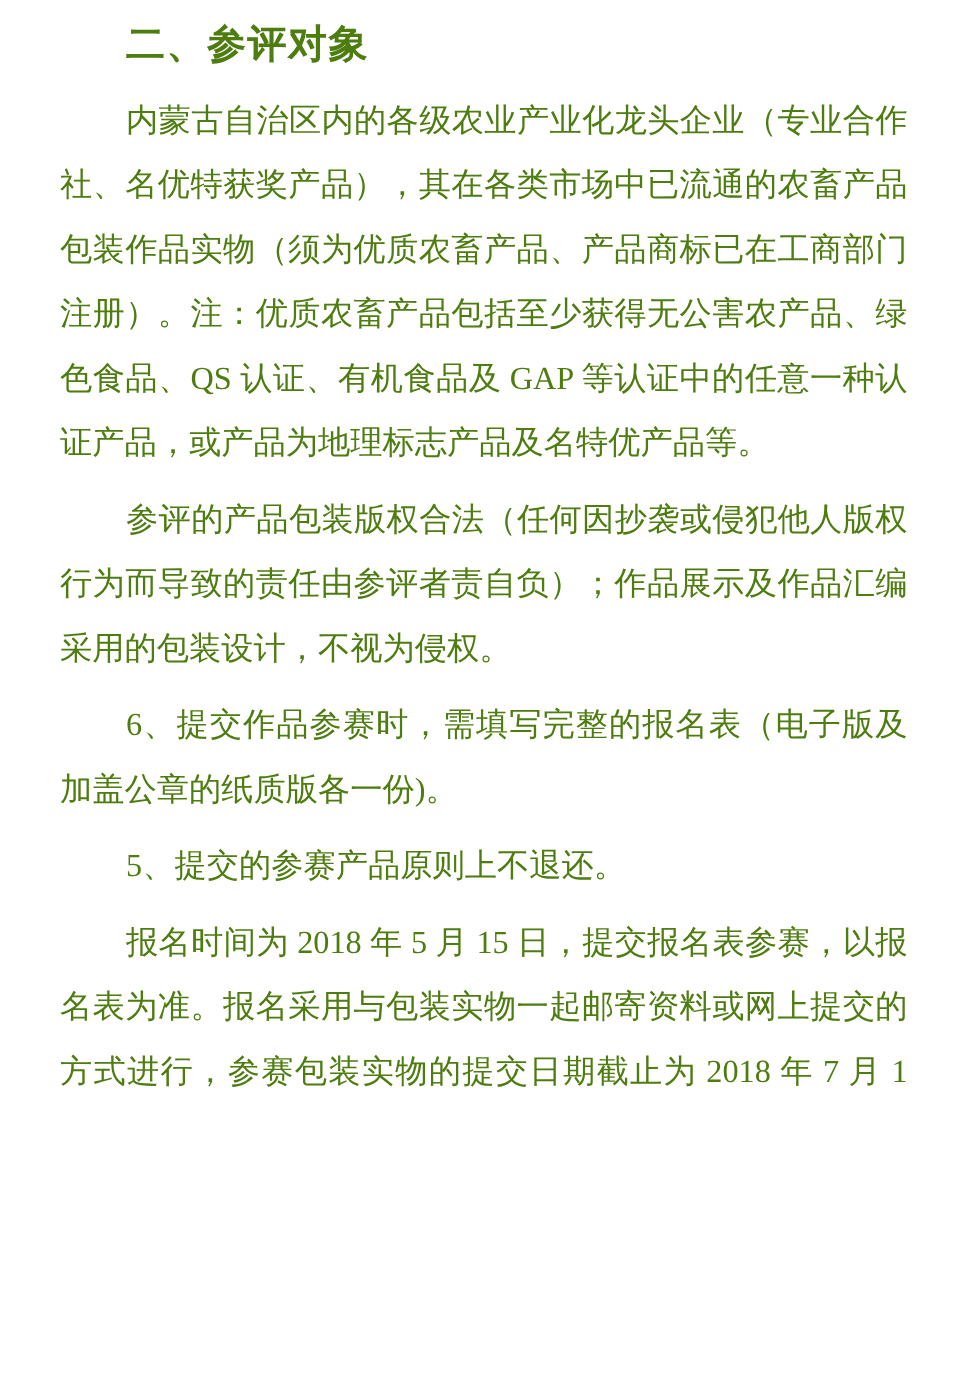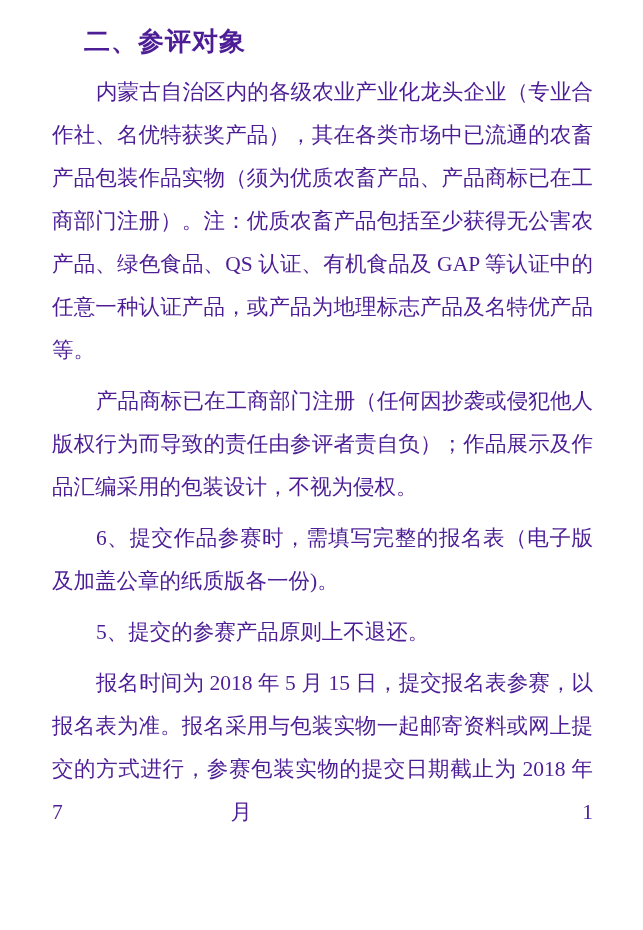--- a/index.html
+++ b/index.html
@@ -5,57 +5,57 @@
   html, body {
     margin: 0;
     padding: 0;
     background: #ffffff;
   }
   .page {
     position: relative;
     width: 643px;
     height: 930px;
     box-sizing: border-box;
-    padding: 12px 38px 0 40px;
+    padding: 0 38px 0 40px;
     background: #ffffff;
-    color: #4c1d95;
+    color: #4d7c0f;
     overflow: hidden;
     font-family: "Liberation Serif", "DejaVu Serif", serif;
   }
   .heading {
     font-size: 26px;
     font-weight: bold;
     line-height: 43px;
     margin: 8px 0;
     text-indent: 44px;
     letter-spacing: 1px;
   }
   .para {
     font-size: 21.5px;
     line-height: 43px;
-    margin: 8px 12px;
+    margin: 8px 0;
     text-indent: 44px;
     text-align: justify;
   }
   .para.continued {
     
     text-align-last: justify;
   }
 </style>
 </head>
 <body>
 
 <div class="page">
 
   <h2 class="heading">二、参评对象</h2>
 
   <p class="para">内蒙古自治区内的各级农业产业化龙头企业（专业合作社、名优特获奖产品），其在各类市场中已流通的农畜产品包装作品实物（须为优质农畜产品、产品商标已在工商部门注册）。注：优质农畜产品包括至少获得无公害农产品、绿色食品、QS 认证、有机食品及 GAP 等认证中的任意一种认证产品，或产品为地理标志产品及名特优产品等。</p>
 
 
-  <p class="para">产品商标已在工商部门注册（任何因抄袭或侵犯他人版权行为而导致的责任由参评者责自负）；作品展示及作品汇编采用的包装设计，不视为侵权。</p>
+  <p class="para">参评的产品包装版权合法（任何因抄袭或侵犯他人版权行为而导致的责任由参评者责自负）；作品展示及作品汇编采用的包装设计，不视为侵权。</p>
 
 
   <p class="para">6、提交作品参赛时，需填写完整的报名表（电子版及加盖公章的纸质版各一份)。</p>
 
   <p class="para">5、提交的参赛产品原则上不退还。</p>
 
 
   <p class="para continued">报名时间为 2018 年 5 月 15 日，提交报名表参赛，以报名表为准。报名采用与包装实物一起邮寄资料或网上提交的方式进行，参赛包装实物的提交日期截止为 2018 年 7 月 1</p>
 
 </div>

